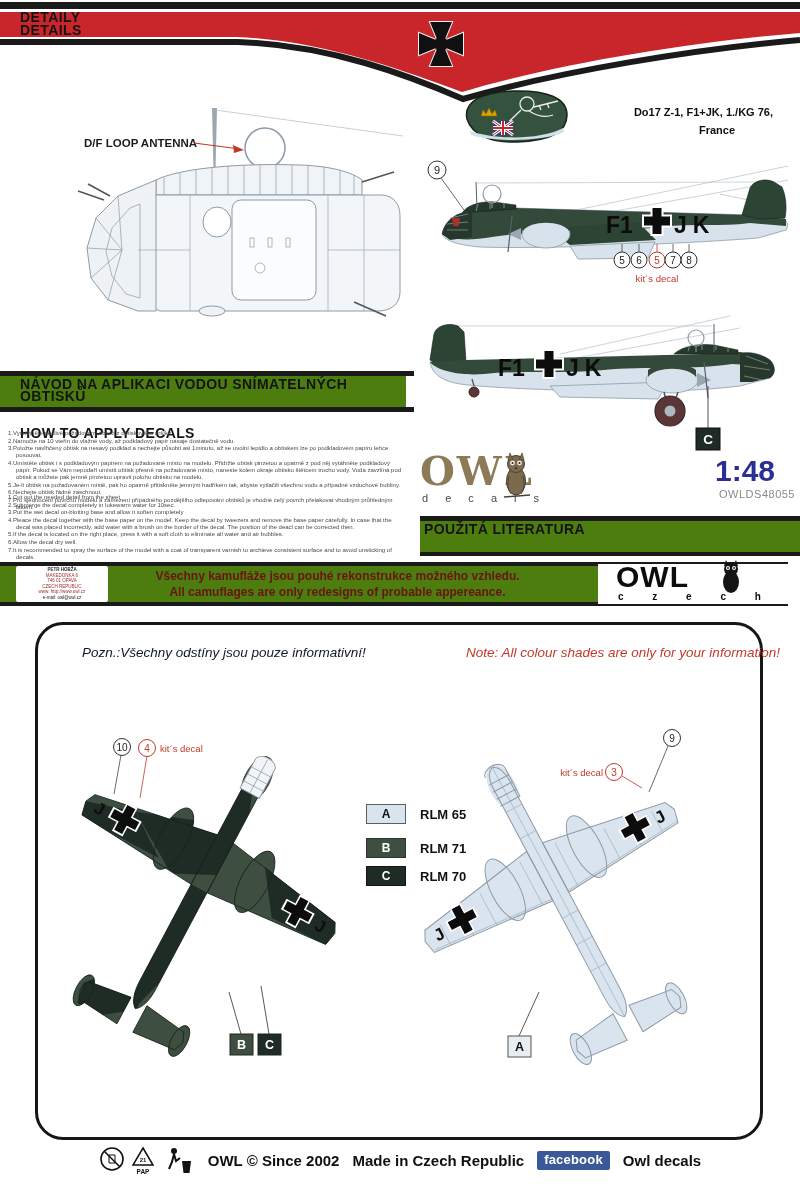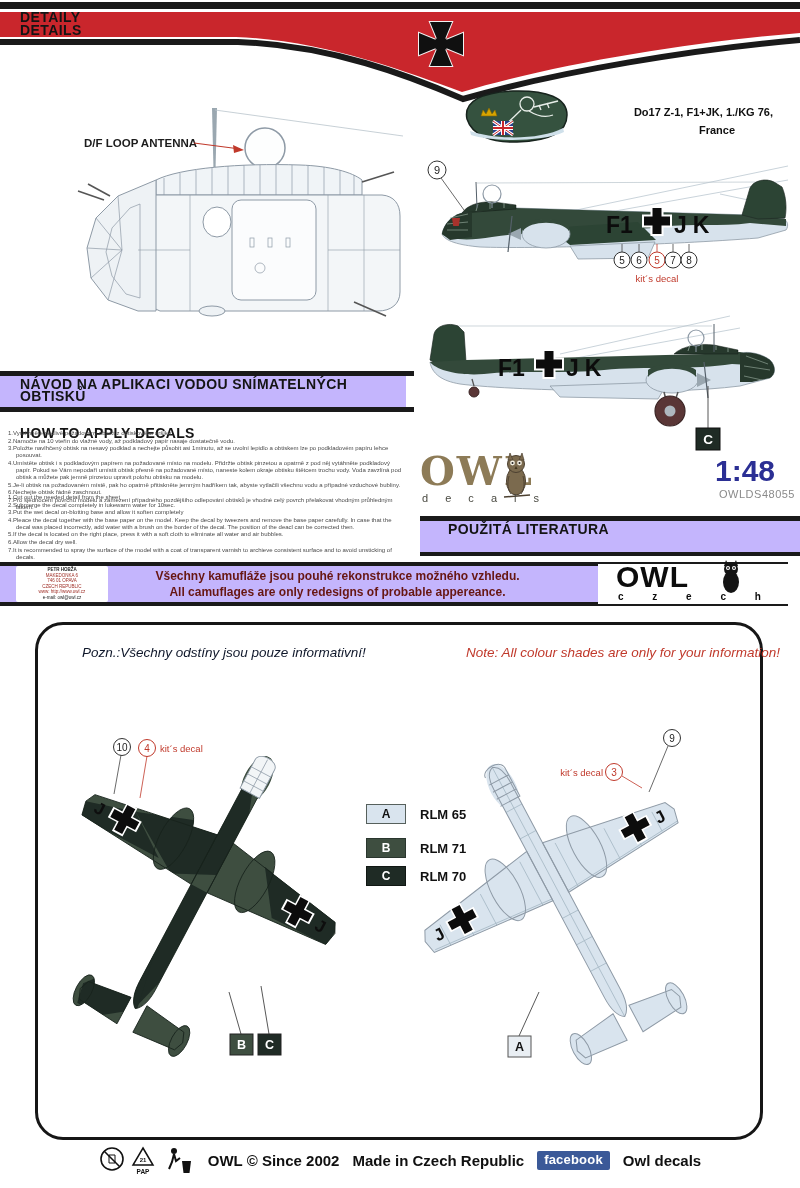--- a/index.html
+++ b/index.html
@@ -1,20 +1,20 @@
 <!DOCTYPE html>
 <html><head>
 <meta charset="utf-8">
 <style>
   html,body{margin:0;padding:0;background:#fff;}
   #sheet{position:relative;width:800px;height:1188px;background:#fff;overflow:hidden;
          font-family:"Liberation Sans",sans-serif;color:#111;}
   .abs{position:absolute;}
   .hdr-label{font-weight:bold;font-size:14px;line-height:12px;color:#141414;letter-spacing:.4px;}
-  .band-red{background:#c4b5fd;}
+  .band-red{background:#4d7c0f;}
   .band-black{background:#1a1a1a;}
   .title{font-weight:bold;font-size:11px;line-height:18px;text-align:right;color:#101010;}
   .steps{font-size:6px;line-height:7.1px;color:#4a4a4a;}
   .steps p{margin:0 0 .5px 0;text-indent:-8px;padding-left:8px;}
   .scale{font-weight:bold;font-size:30px;color:#2b2f94;text-align:center;line-height:30px;}
   .prodcode{font-size:11px;color:#8a8a8a;text-align:center;letter-spacing:.5px;}
   .owl-word{font-family:"DejaVu Serif",serif;font-weight:bold;font-size:40px;line-height:38px;
             color:#8d7b57;letter-spacing:2px;}
   .owl-decals{font-size:11px;letter-spacing:7px;color:#4a4a42;}
   .addr{font-size:4.5px;line-height:5.6px;text-align:center;background:#fff;
@@ -247,21 +247,21 @@
       <circle cx="21.5" cy="11" r="1" fill="#222"></circle>
     <polygon points="18,14 16.5,17 19.5,17" fill="#43371f"></polygon>
     <path d="M11,24 C9,32 10,38 13,42 M25,24 C27,32 26,38 23,42" stroke="#4c4030" fill="none" stroke-width=".9"></path>
   </svg>
   <div class="abs owl-decals" style="left:422px;top:492px;">d  e  c  a  l  s</div>
   <div class="abs scale" style="left:700px;top:456px;width:90px;">1:48</div>
   <div class="abs prodcode" style="left:695px;top:488px;width:100px;text-align:right;">OWLDS48055</div>
 
   <div class="abs band-black" style="left:420px;top:516px;width:380px;height:5px;"></div>
   <div class="abs band-red" style="left:420px;top:521px;width:380px;height:31px;">
-    <div class="hdr-label" style="padding:2px 0 0 4px;margin-left:24px;">POUŽITÁ LITERATURA</div>
+    <div class="hdr-label" style="padding:2px 0 0 4px;">POUŽITÁ LITERATURA</div>
   </div>
   <div class="abs band-black" style="left:420px;top:552px;width:380px;height:4px;"></div>
 
   <div class="abs band-black" style="left:0;top:562px;width:788px;height:4px;"></div>
   <div class="abs band-red" style="left:0;top:566px;width:788px;height:36px;"></div>
   <div class="abs band-black" style="left:0;top:602px;width:788px;height:4px;"></div>
   <div class="abs addr" style="left:16px;top:566px;width:88px;">
     <div style="font-weight:bold;">PETR HOBŽA</div>
     <div class="r">MAKEDONKA 6</div>
     <div class="r">746 01 OPAVA</div>

